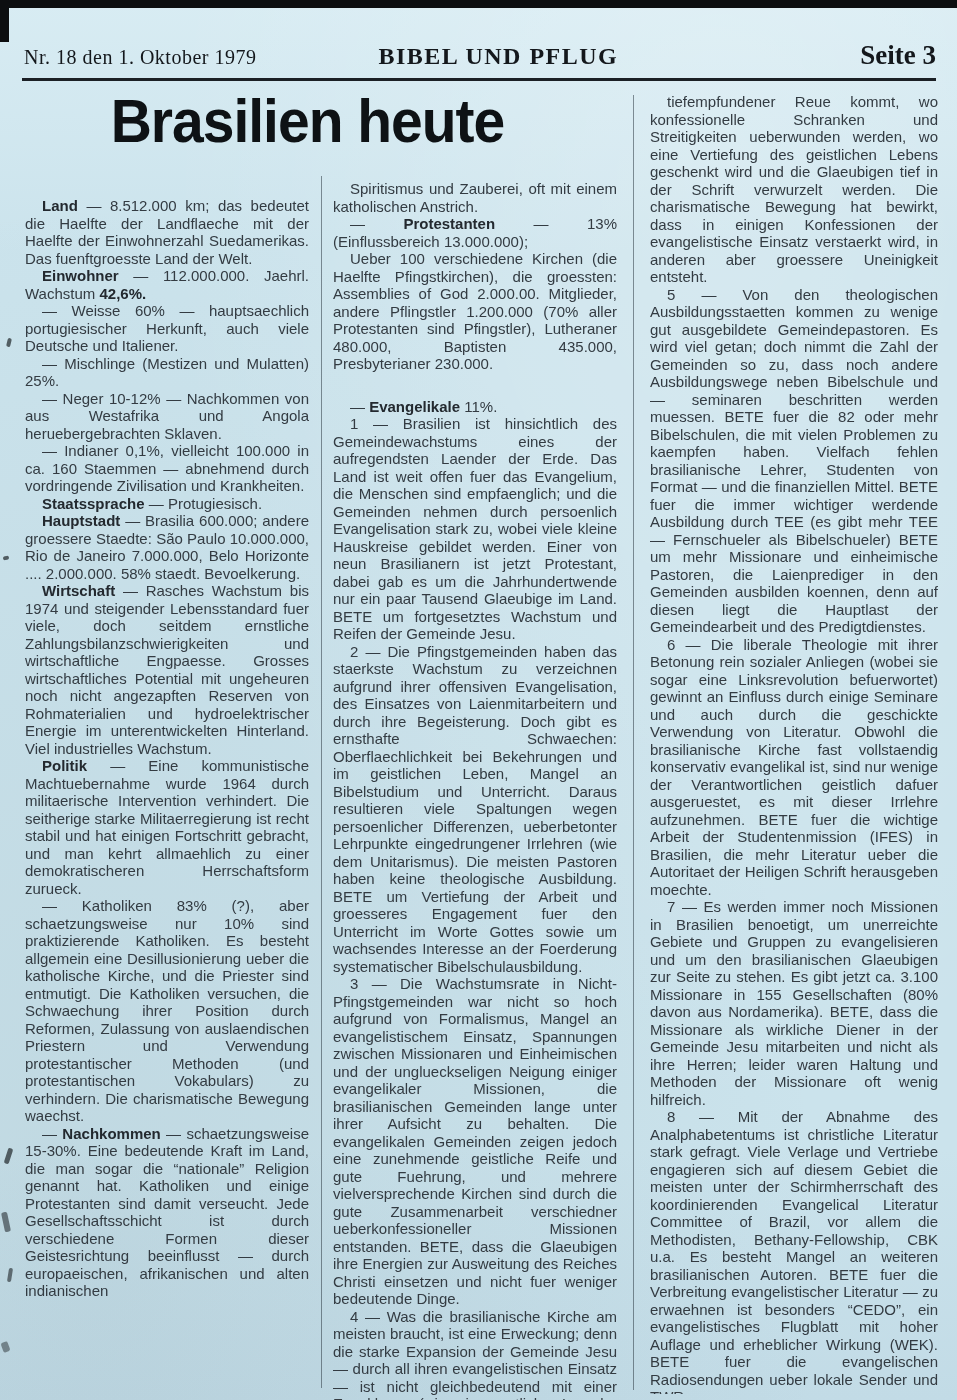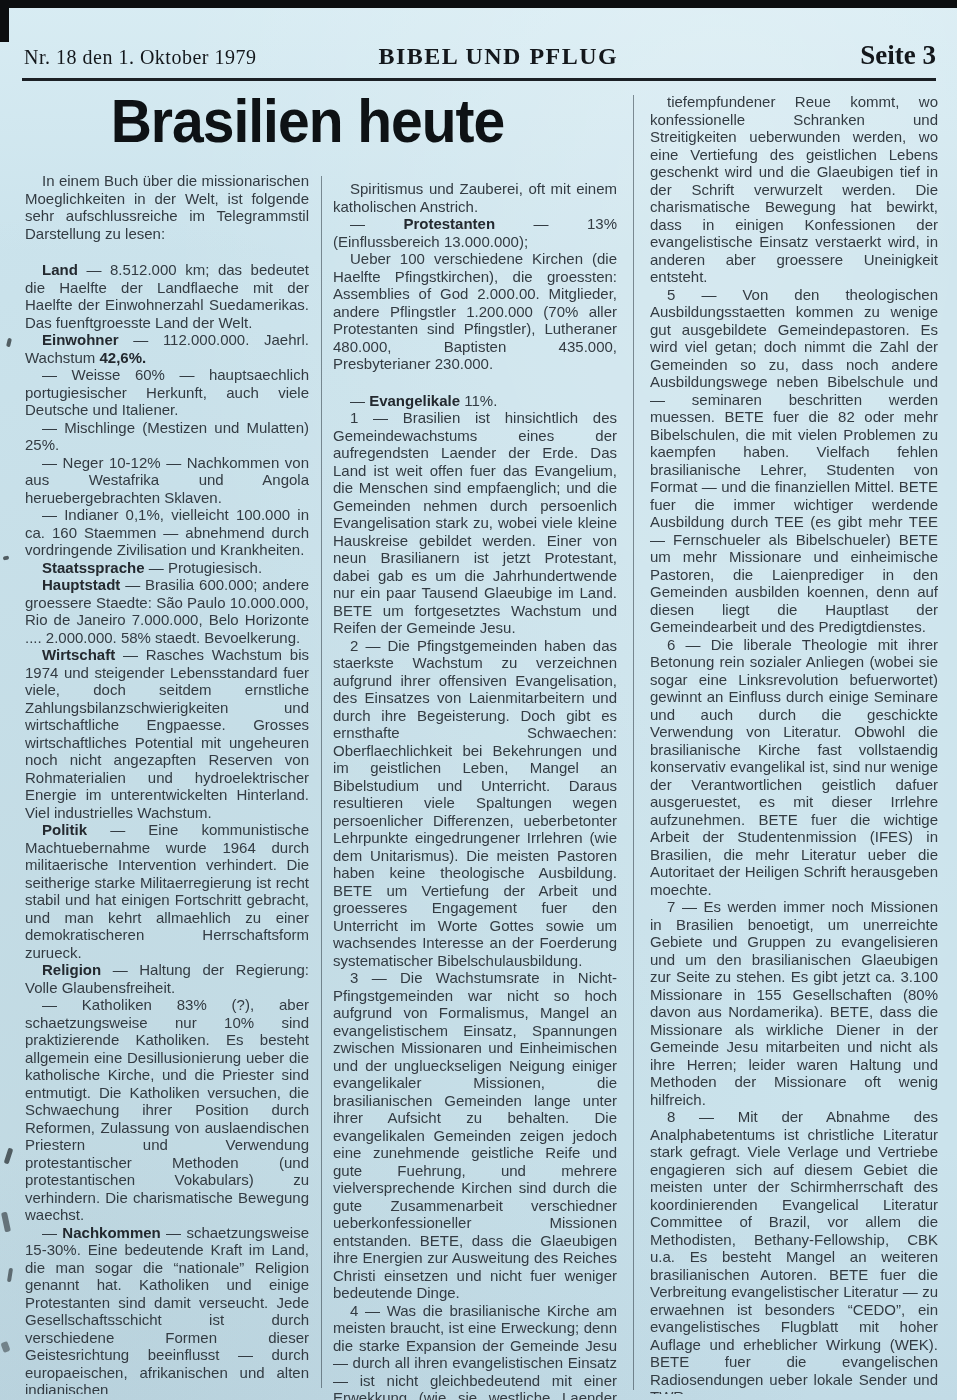--- a/index.html
+++ b/index.html
@@ -44,21 +44,21 @@
   .col{
     position:absolute;
     text-align:justify;
     font-size:15px;line-height:17.5px;
   }
   #col1{left:25px;top:172px;width:284px;height:1222px;overflow:hidden;}
   #col2{left:333px;top:180px;width:284px;height:1222px;overflow:hidden;}
   #col3{left:650px;top:93px;width:288px;height:1301px;overflow:hidden;}
   .col p{margin:0;text-indent:17px;}
   .col p + p{margin-top:0;}
-  .col p.gap{margin-top:19px;}
+  .col p.gap{margin-top:25px;}
   .col strong{color:#23292f;}
   .col-rule{position:absolute;width:1px;background:rgba(45,58,68,.55);}
   #rule-a{left:321px;top:176px;height:1212px;}
   #rule-b{left:633px;top:95px;height:1295px;}
   .artifact{position:absolute;background:#2a3136;border-radius:2px;opacity:.75;}
   #art1{left:7px;top:338px;width:4px;height:9px;transform:rotate(14deg);}
   #art2{left:3px;top:556px;width:6px;height:4px;transform:rotate(-8deg);}
   #art3{left:6px;top:1148px;width:5px;height:16px;transform:rotate(18deg);}
   #art4{left:3px;top:1212px;width:6px;height:20px;transform:rotate(-12deg);opacity:.6;}
   #art5{left:8px;top:1268px;width:4px;height:14px;transform:rotate(9deg);opacity:.65;}
@@ -74,32 +74,30 @@
   <div class="masthead">
     <span class="issue">Nr. 18 den 1. Oktober 1979</span>
     <span class="paper-name">BIBEL UND PFLUG</span>
     <span class="page-num">Seite 3</span>
   </div>
   <div class="header-rule"></div>
 
   <h1 class="article-title" style="margin:0">Brasilien heute</h1>
 
   <div id="col1" class="col">
-      <p><span>In einem Buch über die missionarischen Moeglichkeiten in der Welt, ist folgende sehr aufschlussreiche im Telegrammstil Darstellung zu lesen:</span></p>
       <p class="gap"><strong>Land</strong><span> — 8.512.000 km; das bedeutet die Haelfte der Landflaeche mit der Haelfte der Einwohnerzahl Suedamerikas. Das fuenftgroesste Land der Welt.</span></p>
       <p><strong>Einwohner</strong><span> — 112.000.000. Jaehrl. Wachstum </span><strong>42,6%.</strong></p>
       <p><span>— Weisse 60% — hauptsaechlich portugiesischer Herkunft, auch viele Deutsche und Italiener.</span></p>
       <p><span>— Mischlinge (Mestizen und Mulatten) 25%.</span></p>
       <p><span>— Neger 10-12% — Nachkommen von aus Westafrika und Angola heruebergebrachten Sklaven.</span></p>
       <p><span>— Indianer 0,1%, vielleicht 100.000 in ca. 160 Staemmen — abnehmend durch vordringende Zivilisation und Krankheiten.</span></p>
       <p><strong>Staatssprache</strong><span> — Protugiesisch.</span></p>
       <p><strong>Hauptstadt</strong><span> — Brasilia 600.000; andere groessere Staedte: São Paulo 10.000.000, Rio de Janeiro 7.000.000, Belo Horizonte .... 2.000.000. 58% staedt. Bevoelkerung.</span></p>
       <p><strong>Wirtschaft</strong><span> — Rasches Wachstum bis 1974 und steigender Lebensstandard fuer viele, doch seitdem ernstliche Zahlungsbilanzschwierigkeiten und wirtschaftliche Engpaesse. Grosses wirtschaftliches Potential mit ungeheuren noch nicht angezapften Reserven von Rohmaterialien und hydroelektrischer Energie im unterentwickelten Hinterland. Viel industrielles Wachstum.</span></p>
       <p><strong>Politik</strong><span> — Eine kommunistische Machtuebernahme wurde 1964 durch militaerische Intervention verhindert. Die seitherige starke Militaerregierung ist recht stabil und hat einigen Fortschritt gebracht, und man kehrt allmaehlich zu einer demokratischeren Herrschaftsform zurueck.</span></p>
-      <p><strong>Religion</strong><span> — Haltung der Regierung: Volle Glaubensfreiheit.</span></p>
       <p><span>— Katholiken 83% (?), aber schaetzungsweise nur 10% sind praktizierende Katholiken. Es besteht allgemein eine Desillusionierung ueber die katholische Kirche, und die Priester sind entmutigt. Die Katholiken versuchen, die Schwaechung ihrer Position durch Reformen, Zulassung von auslaendischen Priestern und Verwendung protestantischer Methoden (und protestantischen Vokabulars) zu verhindern. Die charismatische Bewegung waechst.</span></p>
       <p><span>— </span><strong>Nachkommen</strong><span> — schaetzungsweise 15-30%. Eine bedeutende Kraft im Land, die man sogar die “nationale” Religion genannt hat. Katholiken und einige Protestanten sind damit verseucht. Jede Gesellschaftsschicht ist durch verschiedene Formen dieser Geistesrichtung beeinflusst — durch europaeischen, afrikanischen und alten indianischen</span></p>
     </div>
   <div id="col2" class="col">
       <p><span>Spiritismus und Zauberei, oft mit einem katholischen Anstrich.</span></p>
       <p><span>— </span><strong>Protestanten</strong><span> — 13% (Einflussbereich 13.000.000);</span></p>
       <p><span>Ueber 100 verschiedene Kirchen (die Haelfte Pfingstkirchen), die groessten: Assemblies of God 2.000.00. Mitglieder, andere Pflingstler 1.200.000 (70% aller Protestanten sind Pfingstler), Lutheraner 480.000, Baptisten 435.000, Presbyterianer 230.000.</span></p>
       <p class="gap"><span>— </span><strong>Evangelikale</strong><span> 11%.</span></p>
       <p><span>1 — Brasilien ist hinsichtlich des Gemeindewachstums eines der aufregendsten Laender der Erde. Das Land ist weit offen fuer das Evangelium, die Menschen sind empfaenglich; und die Gemeinden nehmen durch persoenlich Evangelisation stark zu, wobei viele kleine Hauskreise gebildet werden. Einer von neun Brasilianern ist jetzt Protestant, dabei gab es um die Jahrhundertwende nur ein paar Tausend Glaeubige im Land. BETE um fortgesetztes Wachstum und Reifen der Gemeinde Jesu.</span></p>
       <p><span>2 — Die Pfingstgemeinden haben das staerkste Wachstum zu verzeichnen aufgrund ihrer offensiven Evangelisation, des Einsatzes von Laienmitarbeitern und durch ihre Begeisterung. Doch gibt es ernsthafte Schwaechen: Oberflaechlichkeit bei Bekehrungen und im geistlichen Leben, Mangel an Bibelstudium und Unterricht. Daraus resultieren viele Spaltungen wegen persoenlicher Differenzen, ueberbetonter Lehrpunkte eingedrungener Irrlehren (wie dem Unitarismus). Die meisten Pastoren haben keine theologische Ausbildung. BETE um Vertiefung der Arbeit und groesseres Engagement fuer den Unterricht im Worte Gottes sowie um wachsendes Interesse an der Foerderung systematischer Bibelschulausbildung.</span></p>

